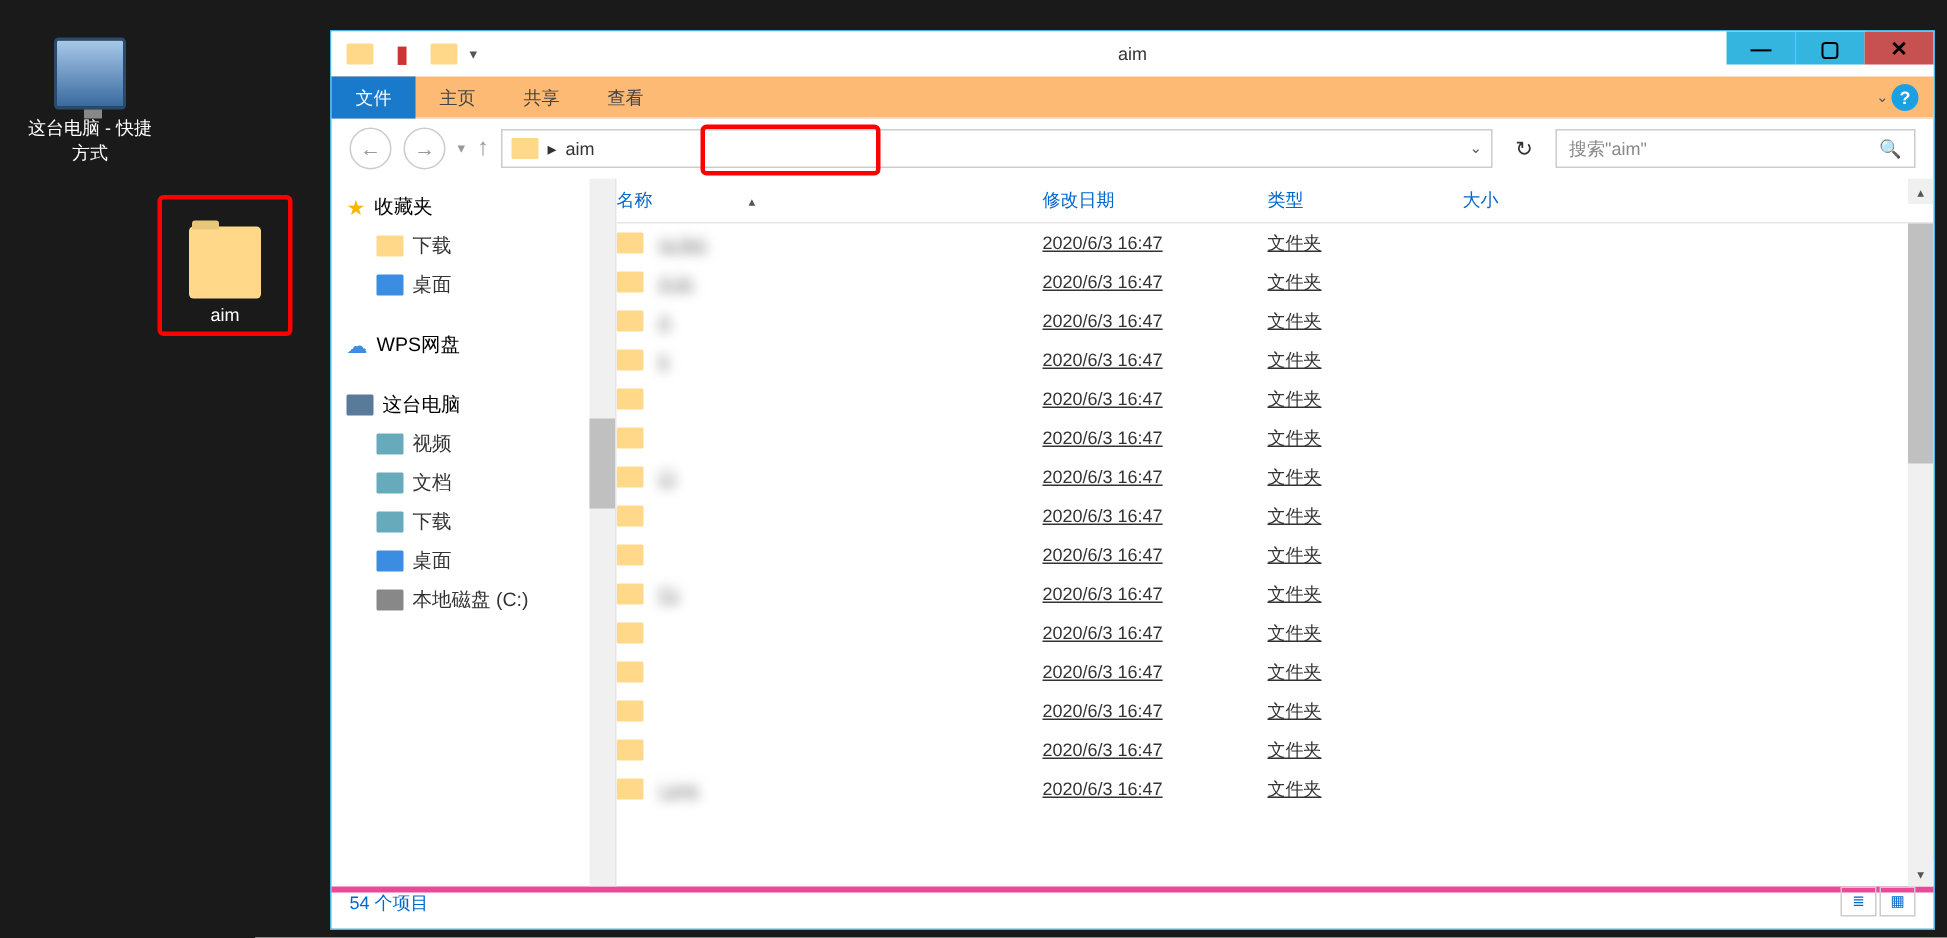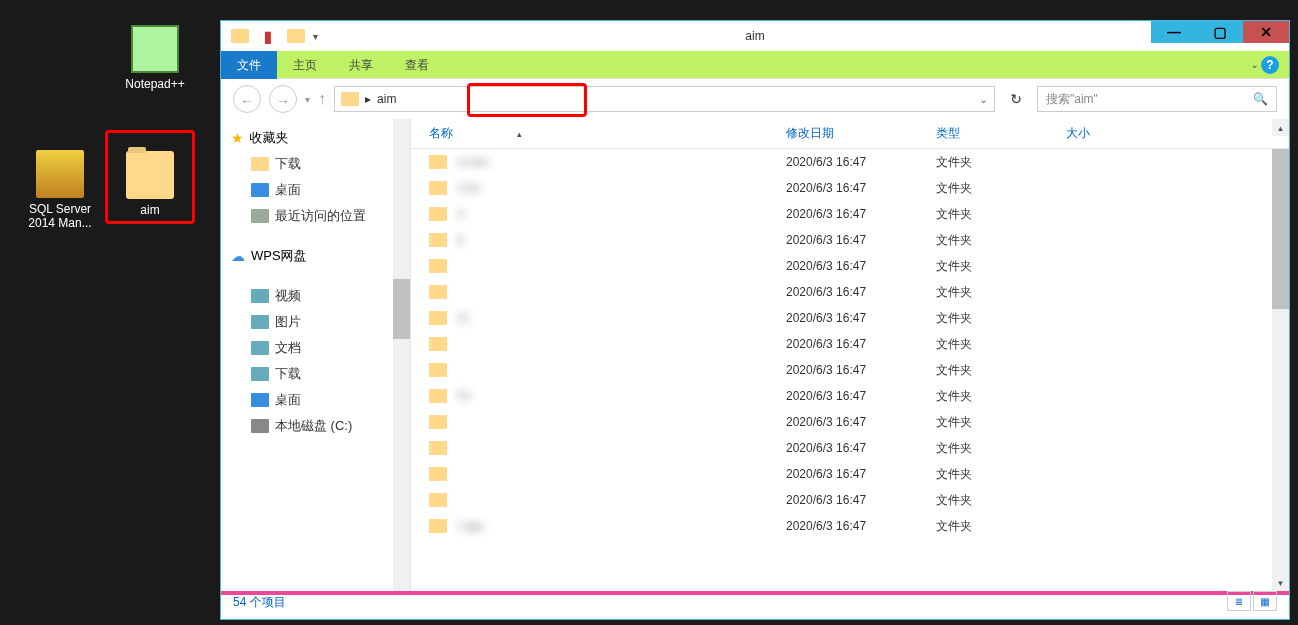--- a/index.html
+++ b/index.html
@@ -19,21 +19,21 @@
 .qat { display: flex; align-items: center; gap: 6px; padding-left: 8px; }
 .qat-btn { width: 22px; height: 22px; display: flex; align-items: center; justify-content: center; }
 .title-text { position: absolute; left: 50%; transform: translateX(-50%); font-size: 12px; color: #333; }
 .win-controls { position: absolute; right: 0; top: 0; display: flex; }
 .win-btn { width: 46px; height: 22px; display: flex; align-items: center; justify-content: center; font-size: 14px; font-weight: bold; }
 .win-min { background: #33b5e0; color: #000; }
 .win-max { background: #33b5e0; color: #000; }
 .win-close { background: #c75050; color: #000; }
 
 
-.ribbon { height: 28px; background: #bef264; display: flex; align-items: center; border-bottom: 1px solid #e0e0e0; position: relative; }
+.ribbon { height: 28px; background: #fdba74; display: flex; align-items: center; border-bottom: 1px solid #e0e0e0; position: relative; }
 .ribbon-tab { padding: 0 16px; height: 28px; line-height: 28px; font-size: 12px; color: #444; cursor: pointer; }
 .ribbon-tab.active { background: #1979ca; color: #fff; }
 .help-icon { position: absolute; right: 10px; width: 18px; height: 18px; border-radius: 50%; background: #1ba1e2; color: #fff; text-align: center; line-height: 18px; font-size: 12px; font-weight: bold; }
 
 
 .addr-row { height: 40px; display: flex; align-items: center; padding: 0 12px; gap: 8px; }
 .nav-btn { width: 28px; height: 28px; border: 1px solid #ccc; border-radius: 50%; display: flex; align-items: center; justify-content: center; color: #999; font-size: 14px; }
 .addr-bar { flex: 1; height: 26px; border: 1px solid #ccc; display: flex; align-items: center; padding: 0 6px; gap: 6px; position: relative; }
 .red-highlight { position: absolute; left: 132px; top: -4px; width: 120px; height: 34px; border: 3px solid #ff0000; border-radius: 4px; pointer-events: none; z-index: 5; }
 .addr-folder-icon { width: 18px; height: 14px; background: #ffd88a; border-radius: 1px; }
@@ -59,27 +59,27 @@
 .ic-cloud { color: #3a8de0; font-size: 14px; width: auto; height: auto; }
 .ic-pc { background: #5a7a9a; border-radius: 1px; }
 .ic-media { background: #6ab; border-radius: 1px; }
 .ic-disk { background: #888; border-radius: 1px; }
 .nav-scroll-track { position: absolute; right: 0; top: 0; bottom: 0; width: 17px; background: #f0f0f0; }
 .nav-scroll-thumb { position: absolute; right: 0; top: 160px; width: 17px; height: 60px; background: #c0c0c0; }
 
 
 .file-area { flex: 1; position: relative; overflow: hidden; }
 .file-header { height: 30px; display: flex; align-items: center; border-bottom: 1px solid #e5e5e5; font-size: 12px; color: #0066cc; }
-.col-name { width: 375px; padding-left: 18px; display: flex; align-items: center; gap: 4px; }
+.col-name { width: 284px; padding-left: 0; display: flex; align-items: center; gap: 4px; }
 .col-date { width: 150px; }
 .col-type { width: 130px; }
 .col-size { width: 100px; }
 .sort-arrow { font-size: 9px; color: #555; margin-left: 60px; }
 .file-list { height: 412px; overflow-y: auto; }
-.file-row { display: flex; align-items: center; height: 26px; font-size: 12px; color: #333; cursor: pointer; }
+.file-row { display: flex; align-items: center; height: 26px; font-size: 12px; color: #333; cursor: pointer; text-decoration: underline; }
 .file-row .col-name { display: flex; align-items: center; gap: 10px; }
 .file-folder-ic { width: 18px; height: 14px; background: #ffd88a; border-radius: 1px; flex-shrink: 0; }
 .blurred { filter: blur(4px); color: #888; }
 .file-scroll-track { position: absolute; right: 0; top: 30px; bottom: 0; width: 17px; background: #f0f0f0; }
 .file-scroll-thumb { position: absolute; right: 0; top: 30px; width: 17px; height: 160px; background: #c0c0c0; }
 .scroll-arr { position: absolute; right: 0; width: 17px; height: 17px; background: #f0f0f0; display: flex; align-items: center; justify-content: center; font-size: 9px; color: #555; }
 
 
 .statusbar { height: 30px; border-top: 4px solid #ec4899; display: flex; align-items: flex-end; padding: 16px 12px; font-size: 12px; color: #0066cc; }
 .view-toggles { margin-left: auto; display: flex; gap: 2px; }
@@ -90,27 +90,23 @@
 .pc-ic::after { content: ''; position: absolute; bottom: -8px; left: 18px; width: 12px; height: 6px; background: #888; }
 .np-ic { background: #aef5a0; border: 2px solid #4a8a3a; position: relative; }
 .sql-ic { background: linear-gradient(#f0d040, #c08020); border-radius: 2px; }
 .folder-big { background: #ffd88a; border-radius: 3px; position: relative; width: 48px; height: 38px; margin-top: 6px; }
 .folder-big::before { content: ''; position: absolute; top: -4px; left: 2px; width: 18px; height: 6px; background: #e8c878; border-radius: 2px 2px 0 0; }
 </style>
 </head>
 <body>
 
 <div class="desktop">
-  <div class="desktop-icon" style="left:110px;top:25px">
-    <div class="ic np-ic"></div>
-    <div>Notepad++</div>
-  </div>
-  <div class="desktop-icon" style="left:15px;top:150px">
-    <div class="ic sql-ic"></div>
-    <div>SQL Server 2014 Man...</div>
+  <div class="desktop-icon" style="left:15px;top:25px">
+    <div class="ic pc-ic"></div>
+    <div>这台电脑 - 快捷方式</div>
   </div>
   <div class="desktop-icon red-box" style="left:105px;top:130px;padding:18px 4px 4px">
     <div class="ic folder-big"></div>
     <div>aim</div>
   </div>
 </div>
 
 <div class="explorer">
 
   <div class="titlebar">
@@ -169,39 +165,35 @@
           <span>收藏夹</span>
         </div>
         <div class="nav-item">
             <span class="nav-ic ic-folder"></span>
             <span>下载</span>
           </div>
         <div class="nav-item">
             <span class="nav-ic ic-desktop"></span>
             <span>桌面</span>
           </div>
-        <div class="nav-item">
-            <span class="nav-ic ic-recent"></span>
-            <span>最近访问的位置</span>
-          </div>
       </div>
       <div class="nav-group">
         <div class="nav-header">
           <span class="ic-cloud">☁</span>
           <span>WPS网盘</span>
         </div>
       </div>
       <div class="nav-group">
+        <div class="nav-header">
+          <span class="nav-ic ic-pc"></span>
+          <span>这台电脑</span>
+        </div>
         <div class="nav-item">
             <span class="nav-ic ic-media"></span>
             <span>视频</span>
-          </div>
-        <div class="nav-item">
-            <span class="nav-ic ic-media"></span>
-            <span>图片</span>
           </div>
         <div class="nav-item">
             <span class="nav-ic ic-media"></span>
             <span>文档</span>
           </div>
         <div class="nav-item">
             <span class="nav-ic ic-media"></span>
             <span>下载</span>
           </div>
         <div class="nav-item">

